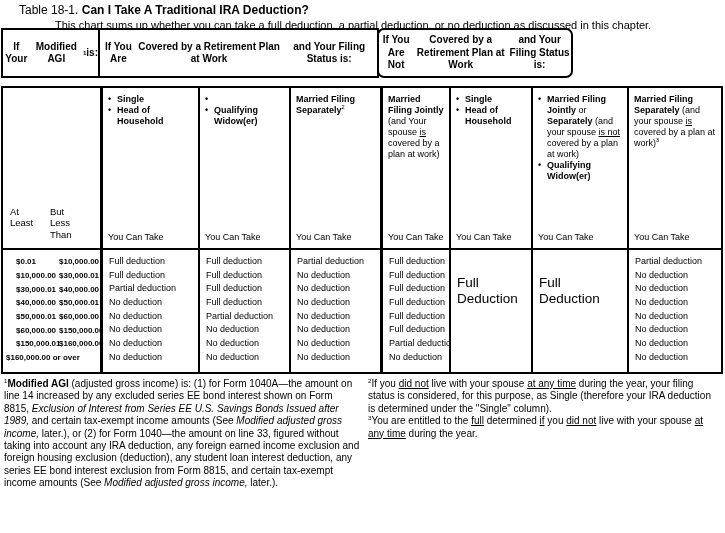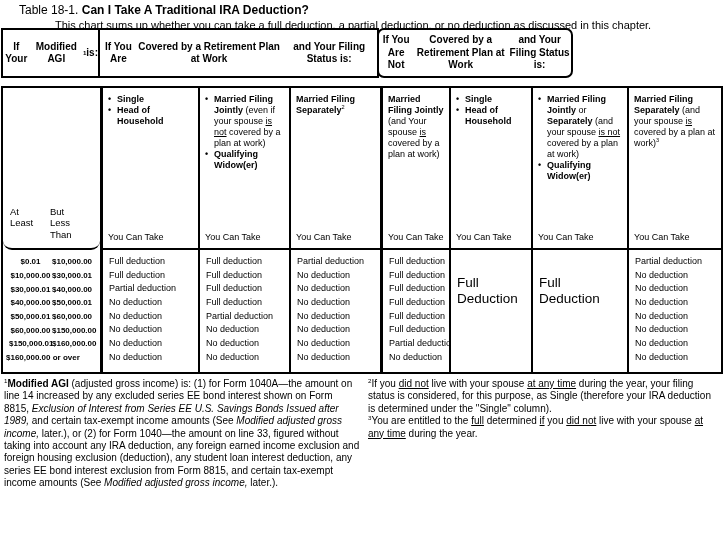--- a/index.html
+++ b/index.html
@@ -27,36 +27,36 @@
     border:2px solid #000;box-sizing:border-box;display:flex;background:#fff;}
   .gcol{box-sizing:border-box;border-left:2px solid #000;display:flex;
     flex-direction:column;min-width:0;}
   .gcol:first-child{border-left:none;}
   .gcol.c1,.gcol.c4{border-left-width:3px;}
   .agi-col{width:97px}.c1{width:98px}.c2{width:91px}.c3{width:91px}
   .c4{width:69px}.c5{width:82px}.c6{width:96px}.c7{flex:1}
 
   .col-head{height:162px;box-sizing:border-box;border-bottom:2px solid #000;
     position:relative;padding:6px 3px 0 5px;font-size:9px;line-height:11px;}
-  .agi-col .col-head{padding:0;border-radius:9px;}
+  .agi-col .col-head{padding:0;}
   .col-data{flex:1;position:relative;padding-top:5px;box-sizing:border-box;}
 
   .status-item{display:flex;}
   .bullet{width:9px;flex:none;font-weight:bold;}
   .itext{flex:1;min-width:0;}
   .yct{position:absolute;bottom:5px;left:5px;font-size:9px;white-space:nowrap;}
 
   .agi-labels{position:absolute;bottom:8px;left:7px;display:flex;
     font-size:9.5px;line-height:11.5px;}
   .agi-label{white-space:pre-line;}
   .agi-label:first-child{width:40px;flex:none;}
 
   .agi-row{display:flex;height:13.7px;font-size:8px;font-weight:bold;
     align-items:center;white-space:nowrap;}
-  .al{width:43px;padding-left:6px;flex:none;text-align:center;}
+  .al{width:43px;padding-left:13px;flex:none;}
   .al-span{padding-left:3px;}
 
   .ded-cells > div{height:13.7px;font-size:9px;line-height:13.5px;
     padding-left:6px;white-space:nowrap;overflow:hidden;}
 
   .big-ded{font-size:13.5px;line-height:16px;padding:20px 4px 0 6px;}
 
   .fn{position:absolute;top:378px;font-size:10px;line-height:12.4px;}
   .fn-left{left:4px;width:356px;}
   .fn-right{left:368px;width:352px;}
@@ -169,21 +169,20 @@
           <div>No deduction</div>
           <div>No deduction</div>
         </div>
     </div>
 
     <div class="gcol c2">
       <div class="col-head">
         <div>
             <div class="status-item">
               <span class="bullet">•</span>
-              <span class="itext"><span class="b">Married Filing Jointly</span><span> (even if your spouse </span><span class="u">is not</span><span> covered by a plan at work)</span></span>
             </div>
             <div class="status-item">
               <span class="bullet">•</span>
               <span class="itext"><span class="b">Qualifying Widow(er)</span></span>
             </div>
           </div>
         <div class="yct">You Can Take</div>
       </div>
       <div class="col-data ded-cells">
           <div>Full deduction</div>

